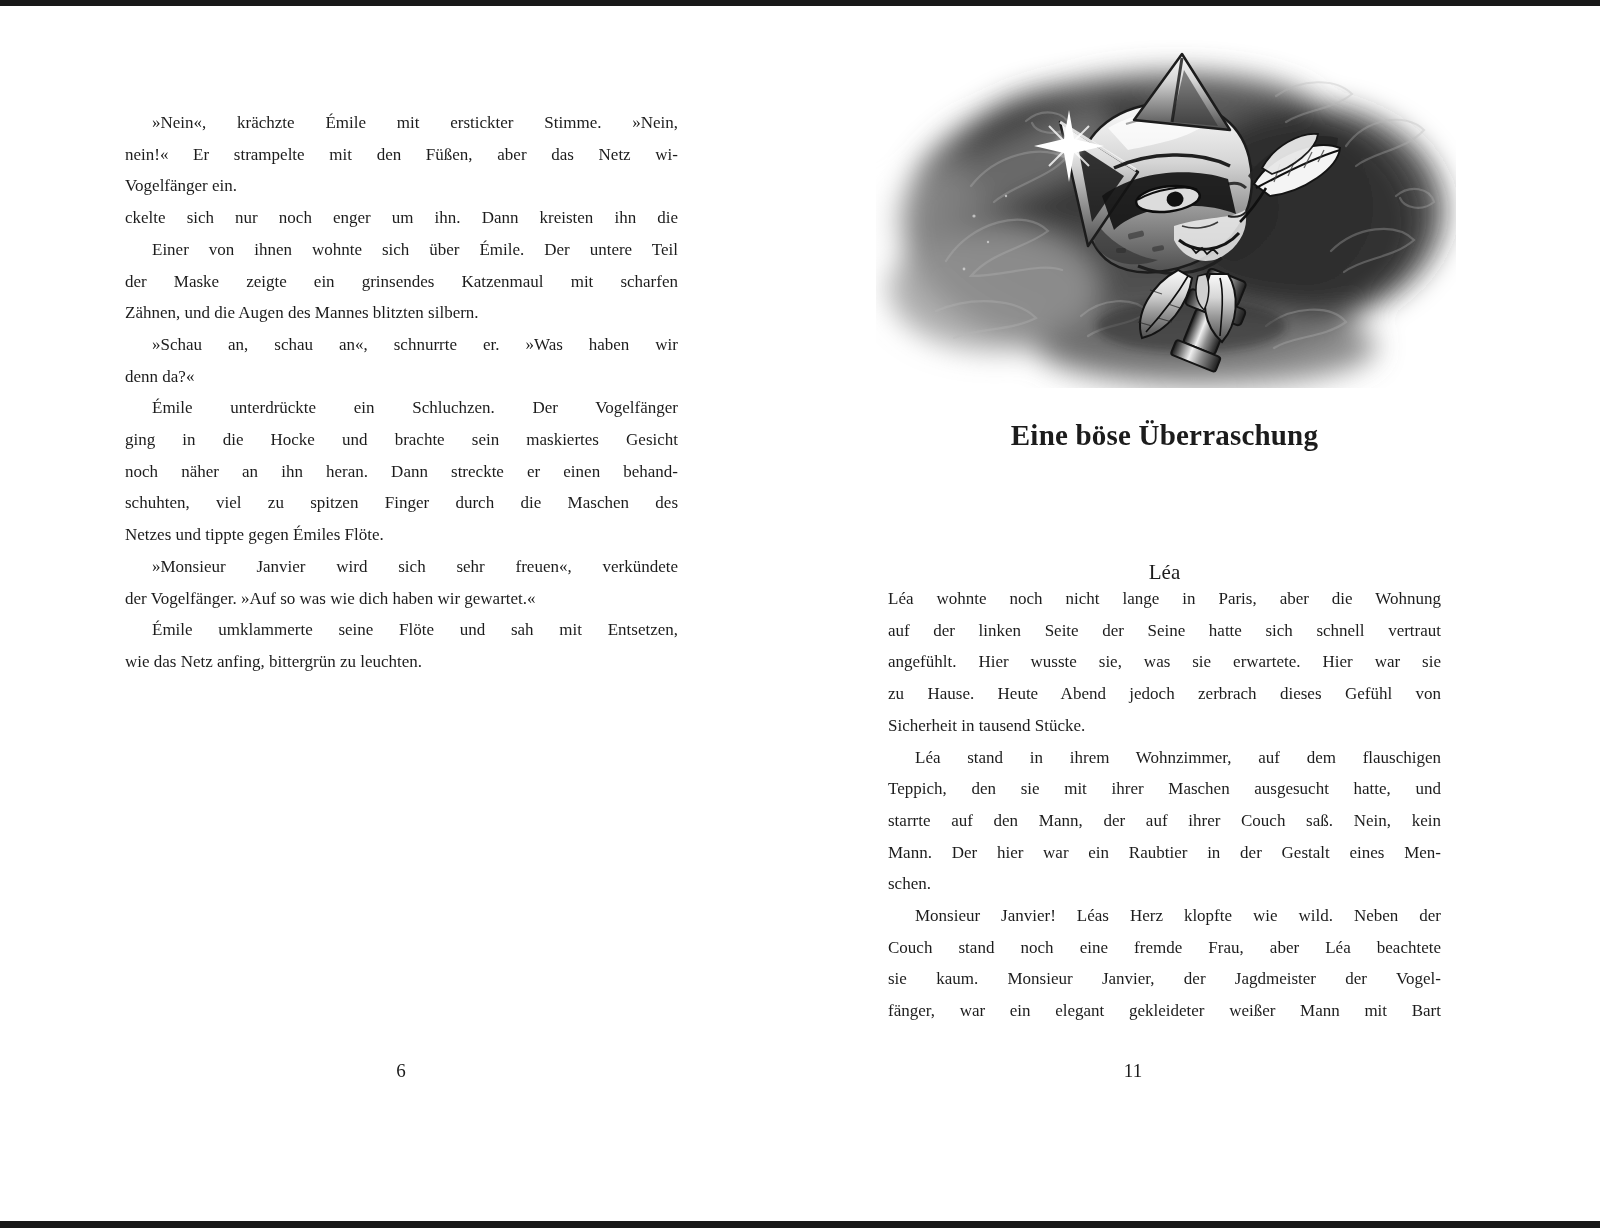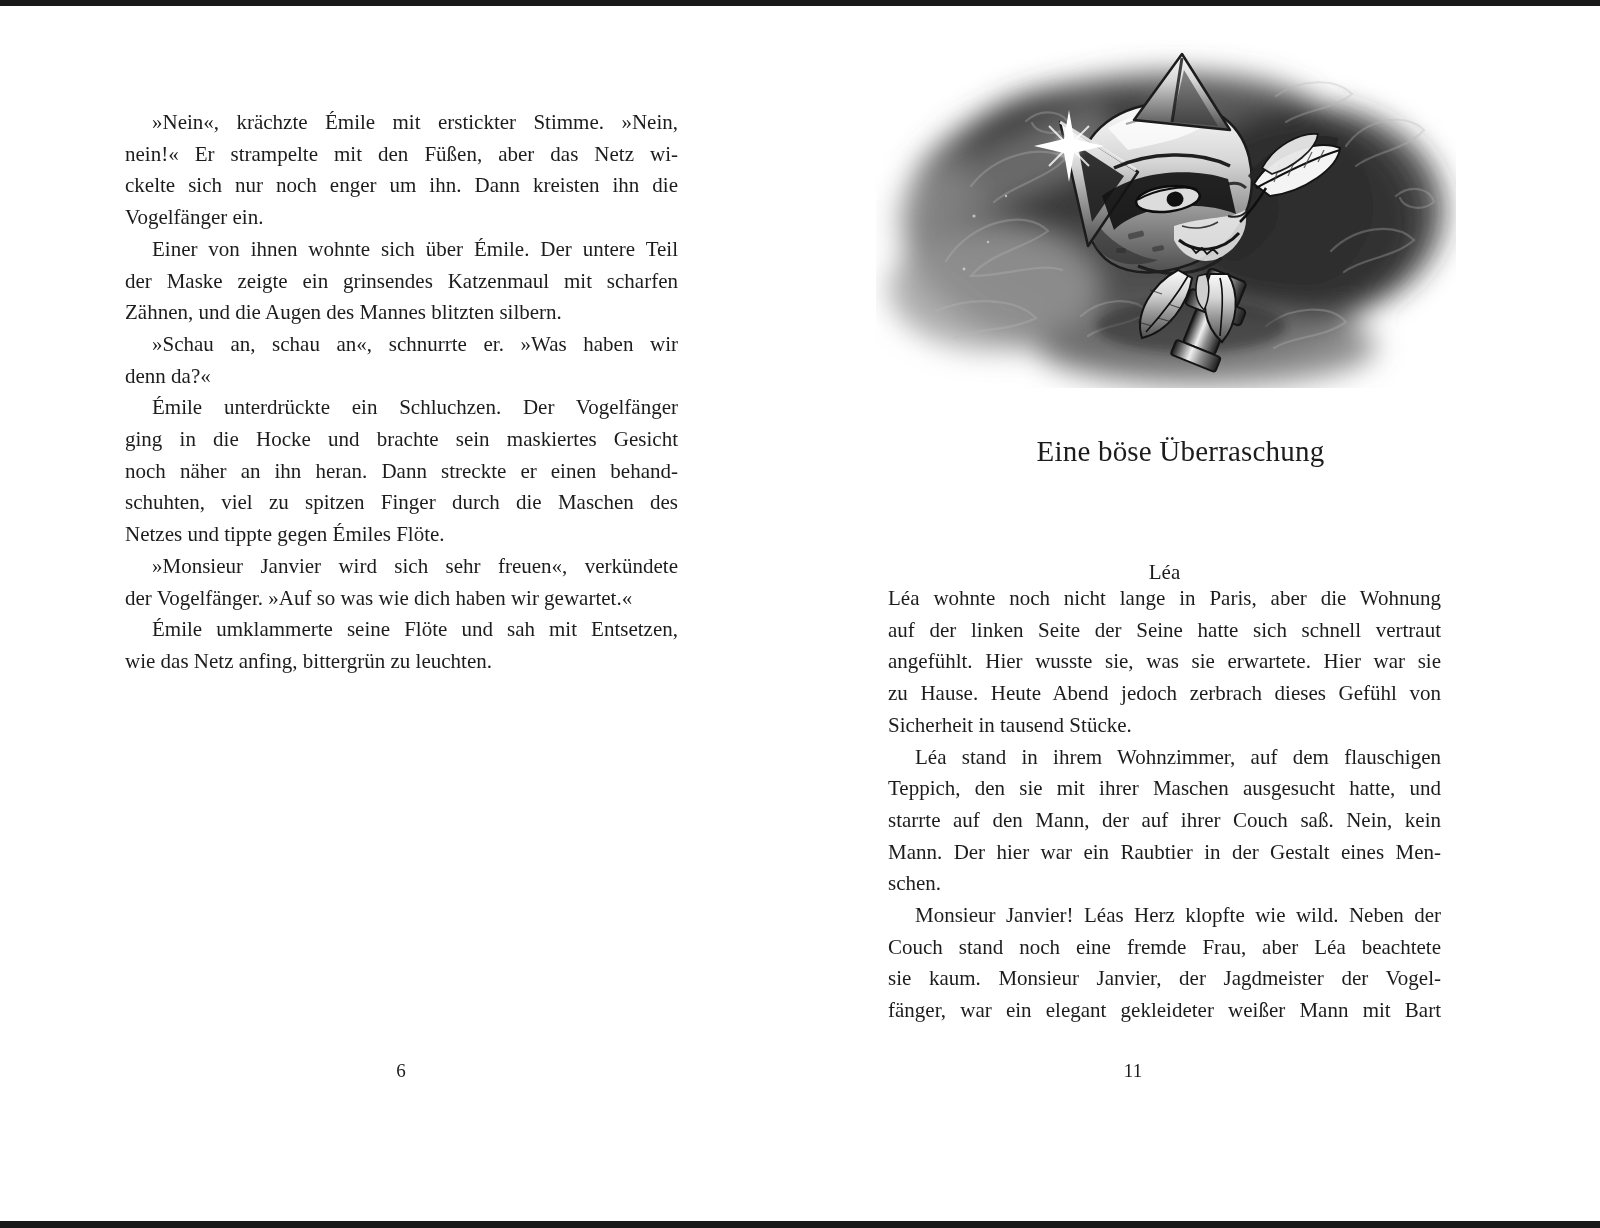--- a/index.html
+++ b/index.html
@@ -7,34 +7,34 @@
     width:1600px;height:1228px;position:relative;overflow:hidden;
     background:#ffffff;color:#1c1c1c;
     font-family:"Liberation Serif","DejaVu Serif",serif;
   }
   .edge{position:absolute;left:0;width:1600px;background:#181818;}
   .edge.top{top:0;height:6px;}
   .edge.bottom{top:1221px;height:7px;}
 
   .col{
     position:absolute;width:553px;
-    font-size:21px;line-height:31.7px;
+    font-size:17px;line-height:31.7px;
     text-rendering:optimizeLegibility;
   }
   .left-col{left:125px;top:107px;}
   .right-col{left:888px;top:583px;}
 
   .line{text-align:justify;text-align-last:justify;}
   .line.last{text-align-last:left;}
   .line.ind{text-indent:27px;}
   .it{}
 
   .chapter-title{
-    position:absolute;left:888px;top:419px;width:553px;margin:16px;
-    text-align:center;font-size:29px;font-weight:normal;letter-spacing:.2px;
+    position:absolute;left:888px;top:419px;width:553px;margin:0;
+    text-align:center;font-size:29px;font-weight:bold;letter-spacing:.2px;
   }
   .section-label{
     position:absolute;left:888px;top:524px;width:553px;
     text-align:center;font-size:21px;margin-top:36px;
   }
   .pagenum{
     position:absolute;top:1060px;width:100px;
     text-align:center;font-size:19px;
   }
   .pagenum.left{left:351px;}
@@ -45,22 +45,22 @@
 </head>
 <body>
 
 <div class="edge top"></div>
 <div class="edge bottom"></div>
 
 <section>
   <div class="col left-col">
       <div class="line ind"><span>»Nein«, krächzte Émile mit erstickter Stimme. »Nein,</span></div>
       <div class="line"><span>nein!« Er strampelte mit den Füßen, aber das Netz wi-</span></div>
+      <div class="line last"><span>Vogelfänger ein.</span></div>
       <div class="line"><span>ckelte sich nur noch enger um ihn. Dann kreisten ihn die</span></div>
-      <div class="line last"><span>Vogelfänger ein.</span></div>
       <div class="line ind"><span>Einer von ihnen wohnte sich über Émile. Der untere Teil</span></div>
       <div class="line"><span>der Maske zeigte ein grinsendes Katzenmaul mit scharfen</span></div>
       <div class="line last"><span>Zähnen, und die Augen des Mannes blitzten silbern.</span></div>
       <div class="line ind"><span>»Schau an, schau an«, schnurrte er. »Was haben wir</span></div>
       <div class="line last"><span>denn da?«</span></div>
       <div class="line ind"><span>Émile unterdrückte ein Schluchzen. Der Vogelfänger</span></div>
       <div class="line"><span>ging in die Hocke und brachte sein maskiertes Gesicht</span></div>
       <div class="line"><span>noch näher an ihn heran. Dann streckte er einen behand-</span></div>
       <div class="line"><span>schuhten, viel zu spitzen Finger durch die Maschen des</span></div>
       <div class="line last"><span>Netzes und tippte gegen Émiles Flöte.</span></div>

